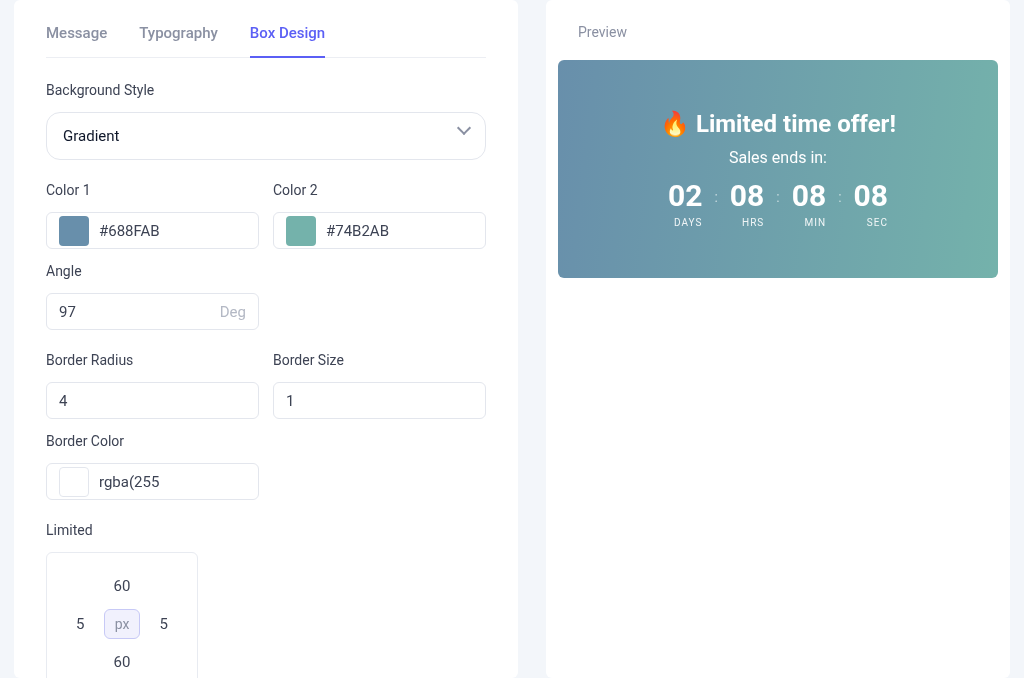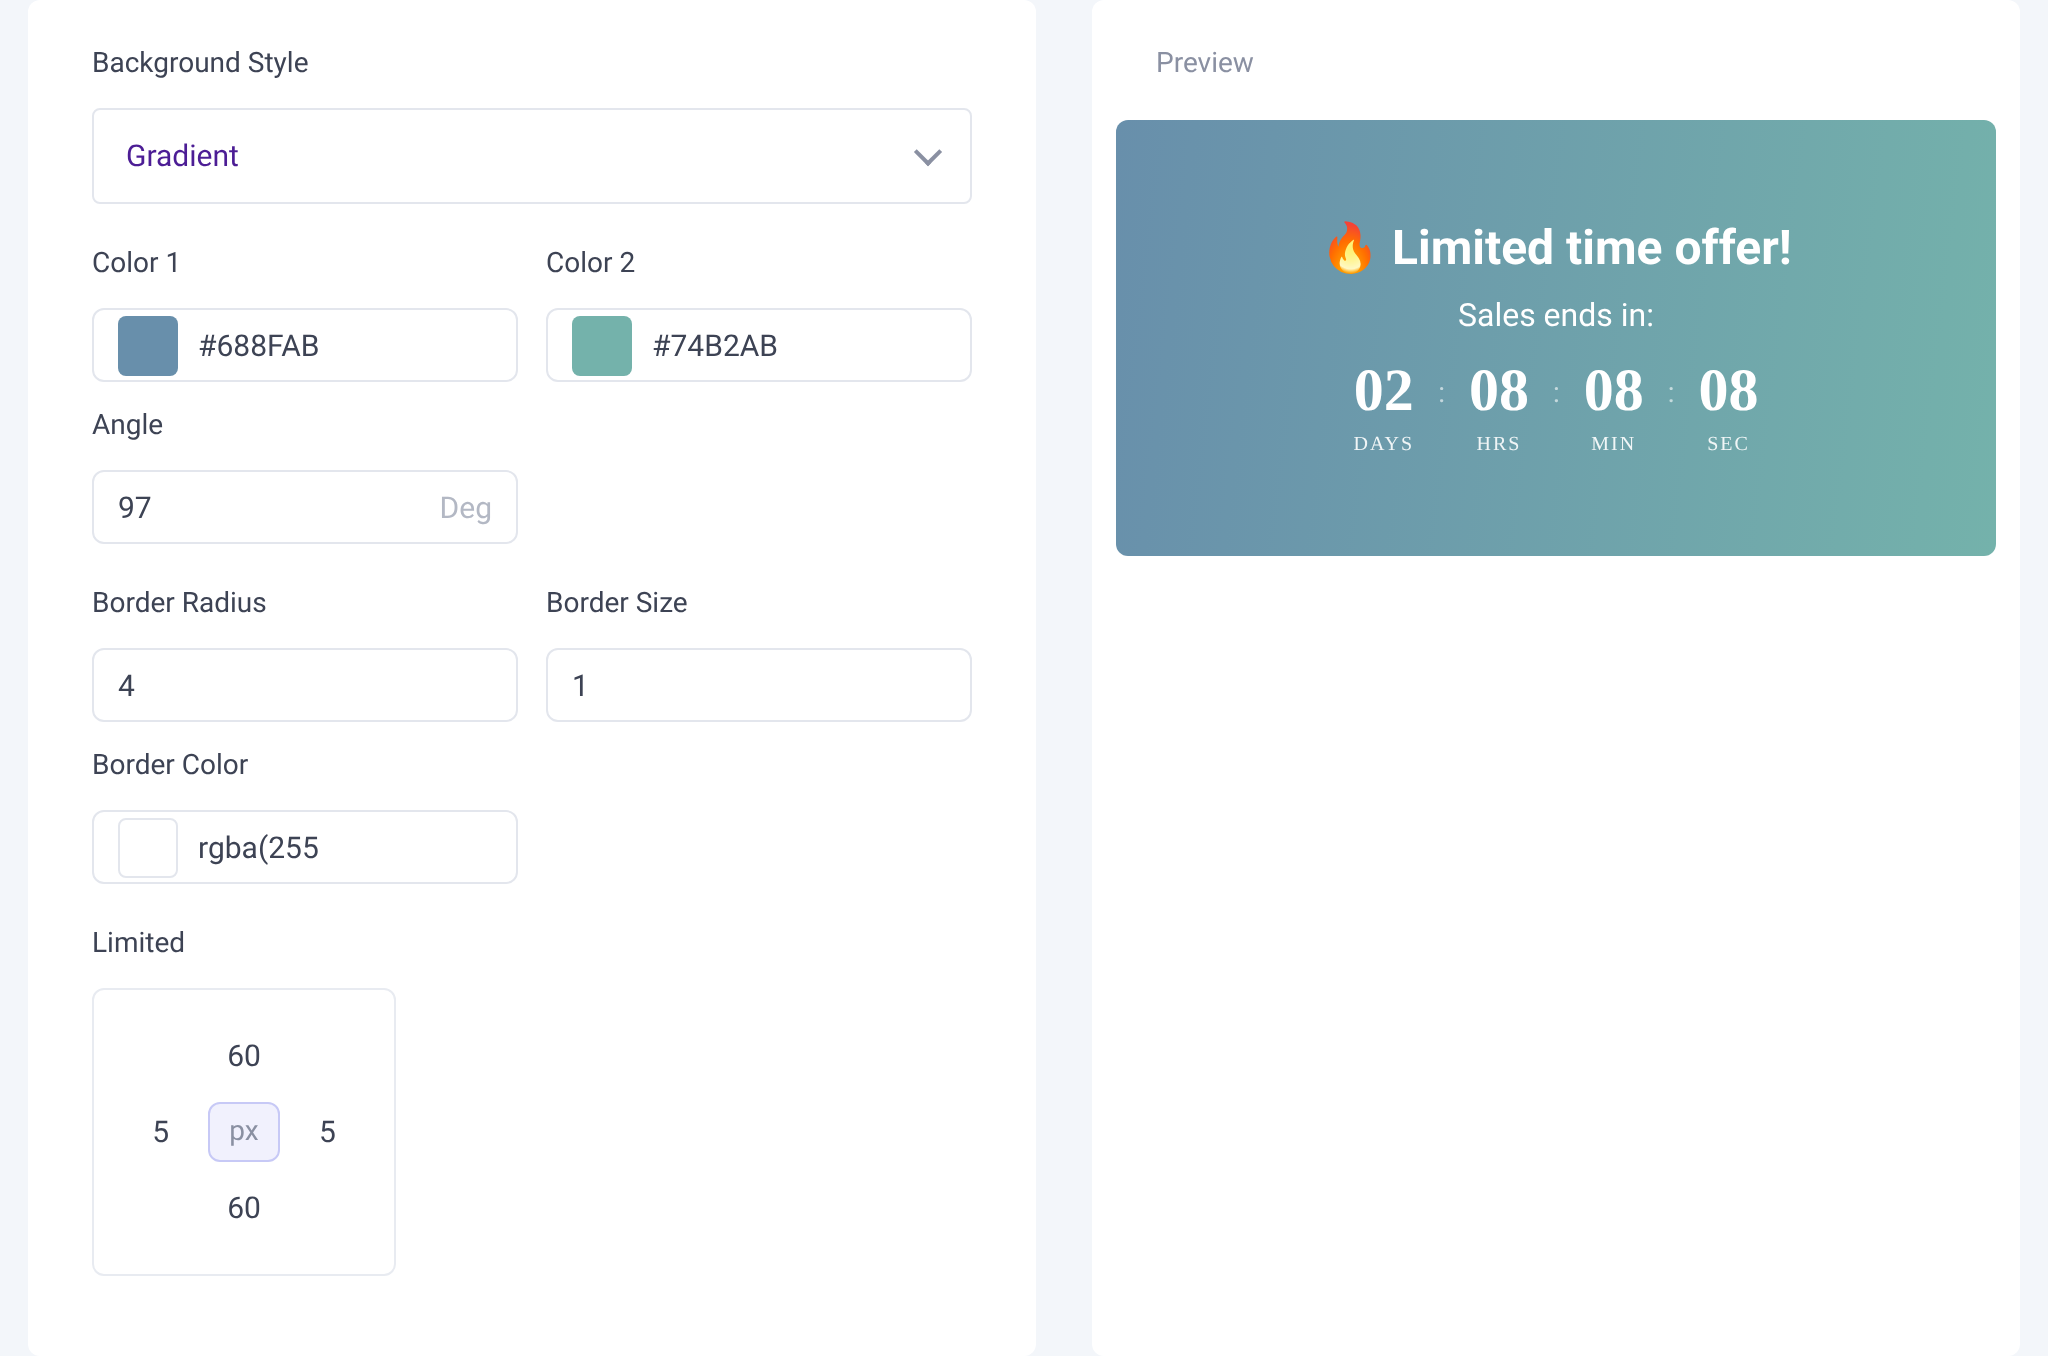--- a/index.html
+++ b/index.html
@@ -43,26 +43,26 @@
     .form-group { margin-bottom: 22px; }
     .label {
       display: block;
       font-size: 14px;
       color: #3d4354;
       margin-bottom: 14px;
     }
     .dropdown {
       position: relative;
       border: 1px solid #e3e6ed;
-      border-radius: 4px;
+      border-radius: 14px;
       padding: 14px 16px;
       font-size: 15px;
-      color: #4c1d95;
-      display: flex;
-      align-items: center;
+      color: #0f172a;
+      display: flex;
+      align-items: flex-start;
       justify-content: space-between;
       cursor: pointer;
     }
     .chev {
       width: 10px; height: 10px;
       border-right: 2px solid #8a90a2;
       border-bottom: 2px solid #8a90a2;
       transform: rotate(45deg);
       margin-top: -4px;
     }
@@ -142,29 +142,34 @@
       font-size: 16px;
       font-weight: 400;
       margin-bottom: 14px;
     }
     .countdown {
       display: flex;
       align-items: flex-start;
       justify-content: center;
       gap: 12px;
     }
-    .cd-item { text-align: center; font-family: Liberation Serif, serif; }
+    .cd-item { text-align: right; }
     .cd-num { font-size: 30px; font-weight: 700; line-height: 1; }
     .cd-lbl { font-size: 10px; letter-spacing: 1px; margin-top: 6px; opacity: .9; }
     .cd-sep { font-size: 14px; opacity: .6; margin-top: 8px; }
   </style>
 </head>
 <body>
 
 <div class="panel left">
+  <div class="tabs">
+    <div class="tab">Message</div>
+    <div class="tab">Typography</div>
+    <div class="tab active">Box Design</div>
+  </div>
 
   <div class="form-group">
     <label class="label">Background Style</label>
     <div class="dropdown">
       <span>Gradient</span>
       <span class="chev"></span>
     </div>
   </div>
 
   <div class="row3 form-group">

